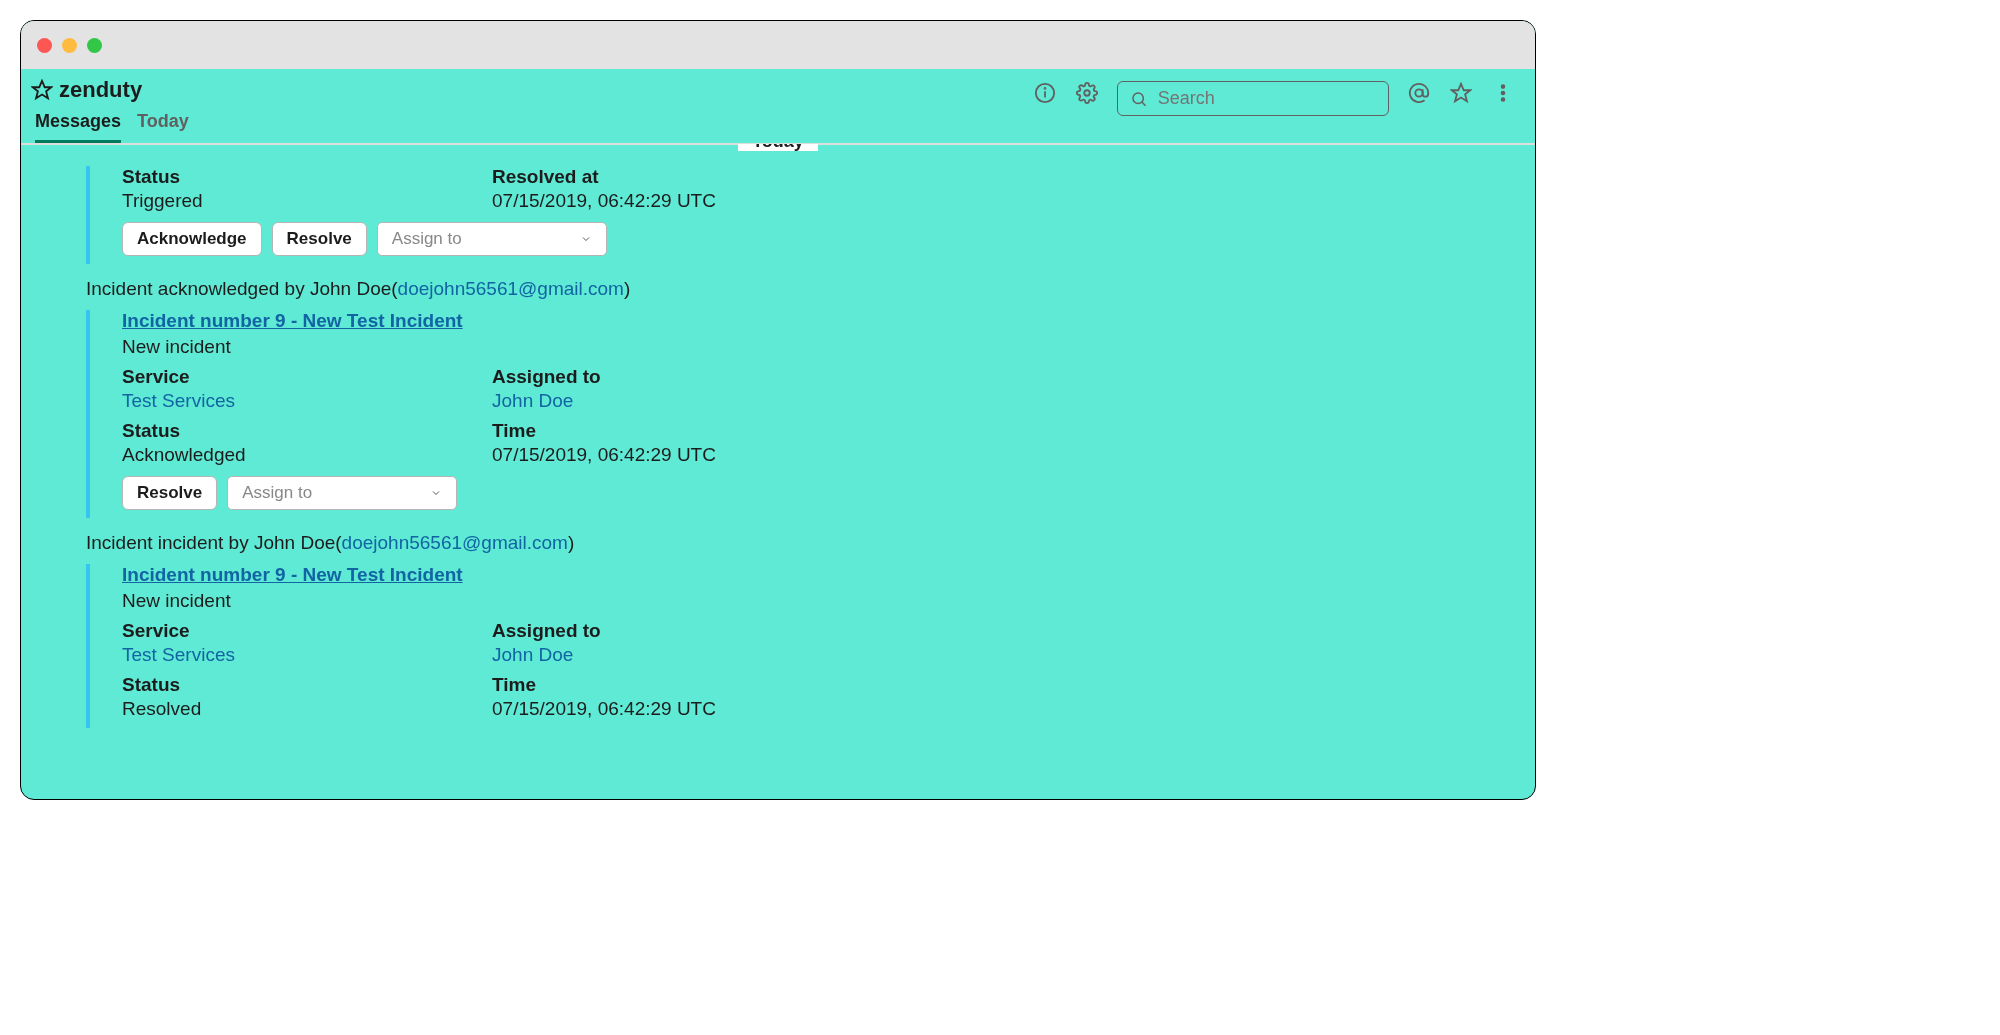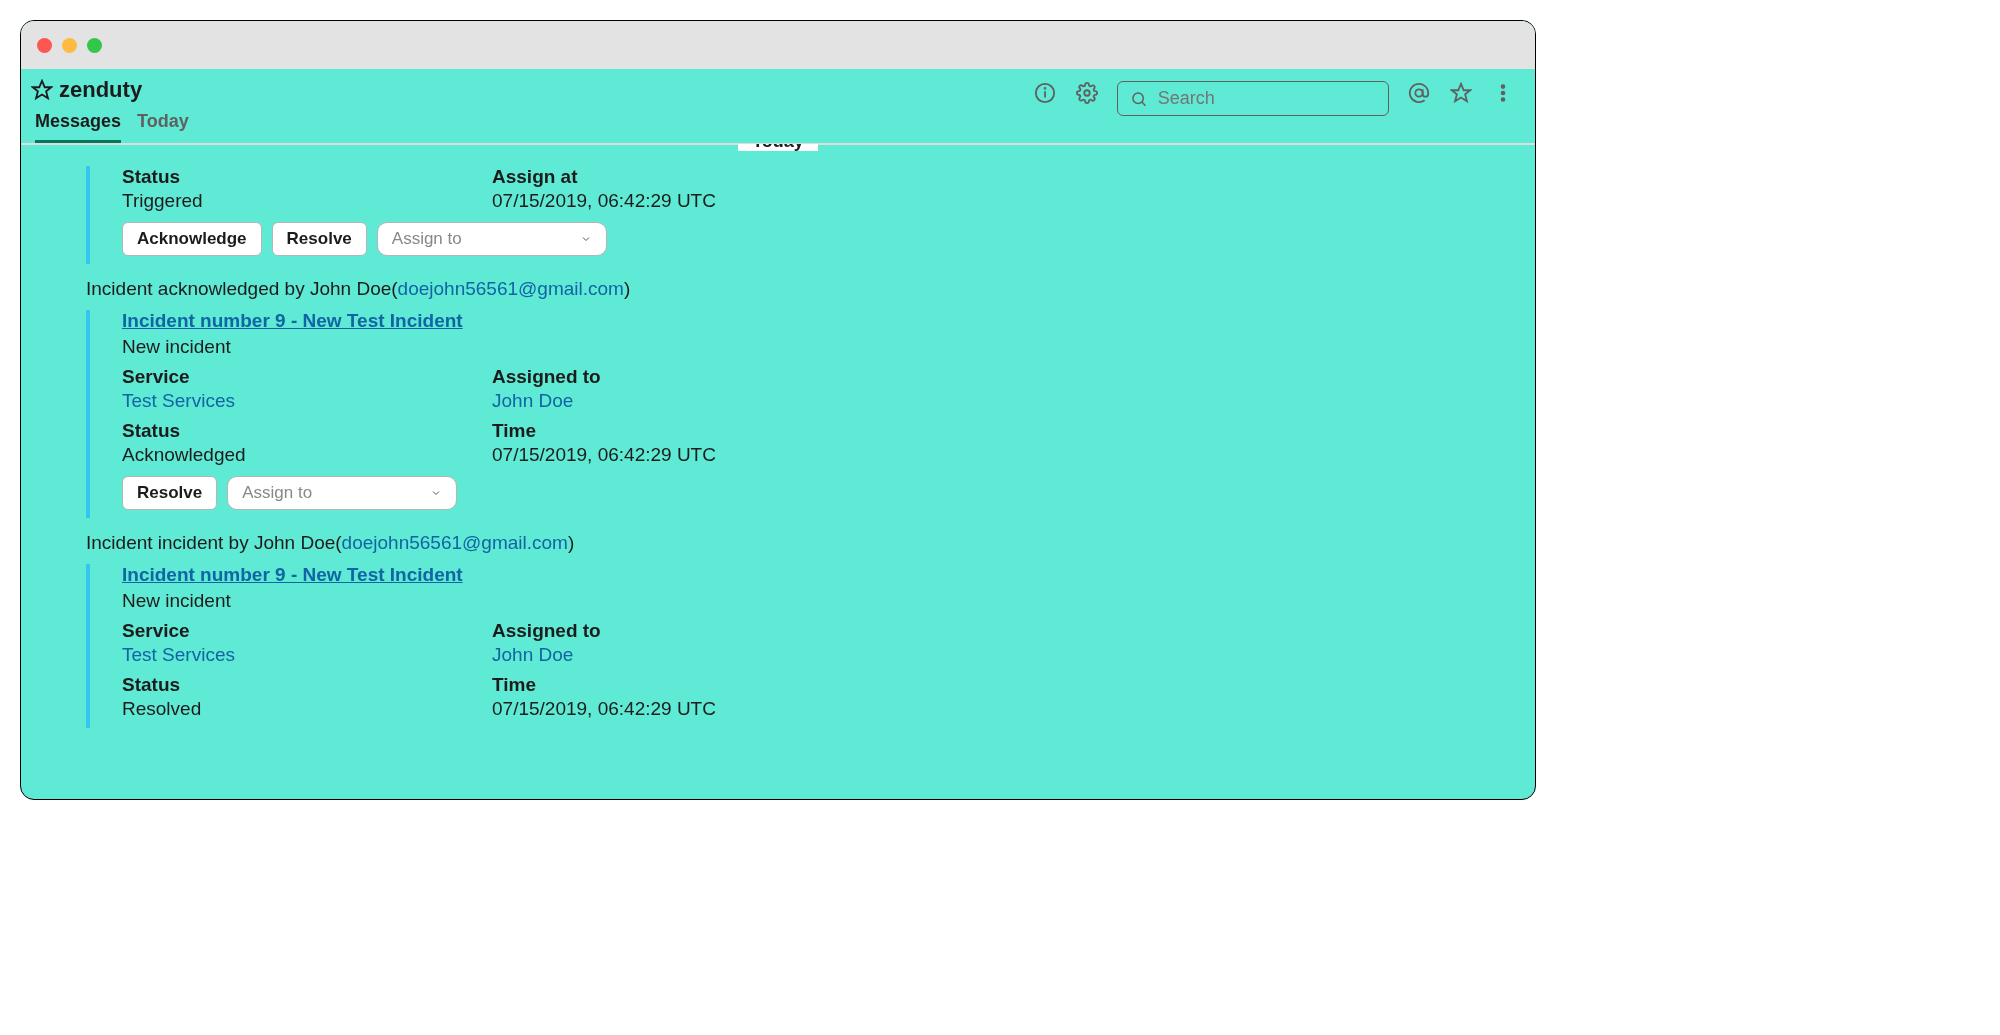--- a/index.html
+++ b/index.html
@@ -205,21 +205,21 @@
       border-radius: 6px;
       padding: 6px 14px;
       font-size: 17px;
       font-weight: 700;
       color: #1d1c1d;
       cursor: pointer;
     }
     .select-btn {
       background: #fff;
       border: 1px solid #b5b5b5;
-      border-radius: 10px;
+      border-radius: 5px;
       padding: 6px 14px;
       font-size: 17px;
       color: #888;
       cursor: pointer;
       display: flex;
       align-items: center;
       justify-content: space-between;
       width: 230px;
     }
     .select-btn svg {
@@ -307,21 +307,21 @@
 
     <div class="messages-area">
 
       <div class="attachment">
         <div class="kv-row">
           <div class="kv">
             <div class="kv-label">Status</div>
             <div class="kv-value">Triggered</div>
           </div>
           <div class="kv">
-            <div class="kv-label">Assign at</div>
+            <div class="kv-label">Resolved at</div>
             <div class="kv-value">07/15/2019, 06:42:29 UTC</div>
           </div>
         </div>
         <div class="button-row">
           <button class="btn">Acknowledge</button>
           <button class="btn">Resolve</button>
           <div class="select-btn">
             <span>Assign to</span>
             <svg viewBox="0 0 24 24">
                 <polyline points="6 9 12 15 18 9"></polyline>

